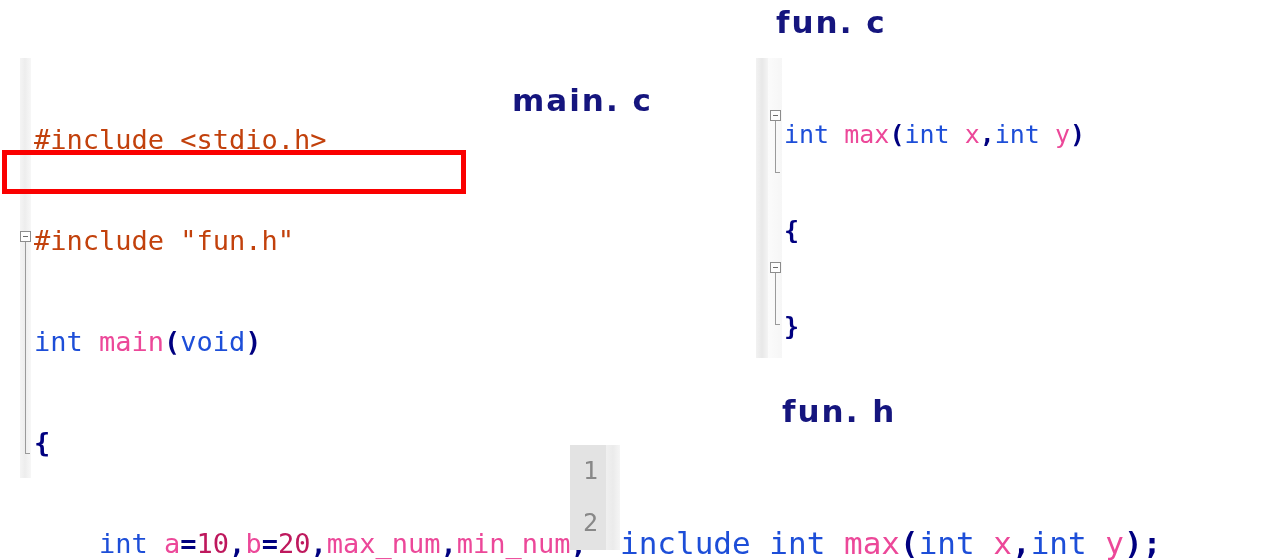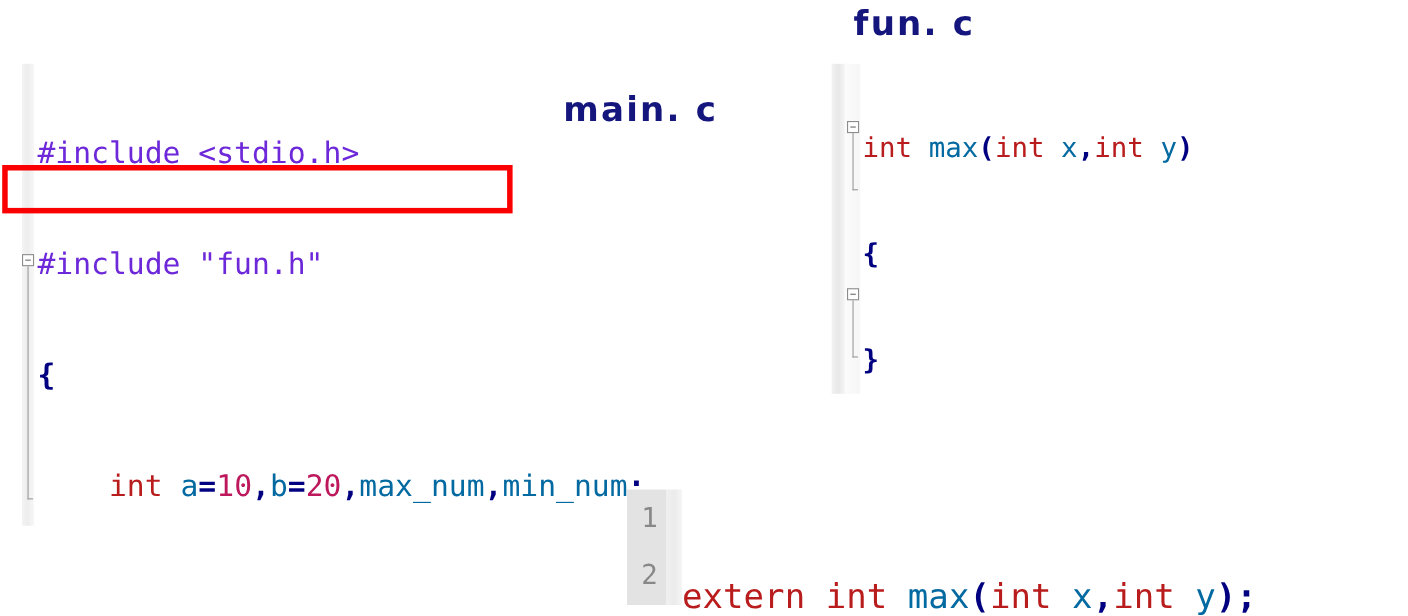--- a/index.html
+++ b/index.html
@@ -93,44 +93,45 @@
     font-family:"DejaVu Sans Mono","Liberation Mono",monospace;
     font-size:25px;color:#888888;line-height:52px;height:52px;
   }
   #funh .codebody{
     position:absolute;left:50px;top:0;right:0;
     font-size:31px;
   }
   #funh .line{height:52px;line-height:52px;}
 
   
-  .t-pre   {color:#6d28d9;text-align:right;}              
-  .t-kw    {color:#b91c1c;}              
+  .t-pre   {color:#c2410c;text-align:right;}              
+  .t-kw    {color:#1d4ed8;}              
   .t-ret   {color:#0000cd;font-weight:bold;}  
   .t-num   {color:#be185d;}              
   .t-punc  {color:#000080;font-weight:bold;}  
   .t-brace {color:#000080;font-weight:bold;}  
-  .t-id    {color:#0369a1;}              
+  .t-id    {color:#ec4899;}              
   .t-op    {color:#3a3a3a;}              
 </style>
 </head>
 <body>
 
 <div class="stage">
 
   <div class="panel" id="mainc">
 
     <div class="gutter"></div>
 
     <div class="foldbox" style="left:20px;top:173px;"></div>
     <div class="foldline" style="left:25px;top:184px;height:212px;"></div>
 
     <div class="codebody code">
       <div class="line"><span class="t-pre">#include &lt;stdio.h&gt;</span></div>
       <div class="line"><span class="t-pre">#include "fun.h"</span></div>
+      <div class="line"><span class="t-kw">int</span><span class="t-id"> main</span><span class="t-punc">(</span><span class="t-kw">void</span><span class="t-punc">)</span></div>
       <div class="line"><span class="t-brace">{</span></div>
       <div class="line">    <span class="t-kw">int</span><span class="t-id"> a</span><span class="t-punc">=</span><span class="t-num">10</span><span class="t-punc">,</span><span class="t-id">b</span><span class="t-punc">=</span><span class="t-num">20</span><span class="t-punc">,</span><span class="t-id">max_num</span><span class="t-punc">,</span><span class="t-id">min_num</span><span class="t-punc">;</span></div>
       
       
       
       
       
       
     </div>
 
@@ -154,27 +155,28 @@
     <div class="codebody code">
       <div class="line"><span class="t-kw">int</span><span class="t-id"> max</span><span class="t-punc">(</span><span class="t-kw">int</span><span class="t-id"> x</span><span class="t-punc">,</span><span class="t-kw">int</span><span class="t-id"> y</span><span class="t-punc">)</span></div>
       <div class="line"><span class="t-brace">{</span></div>
       <div class="line"><span class="t-brace">}</span></div>
       
       
       
     </div>
   </div>
 
+  <div class="filelabel" id="lbl-funh" style="left:782px;top:393px;font-size:31px;">fun. h</div>
 
   <div class="panel" id="funh">
     <div class="numgutter">
       <div class="num" style="top:0px;">1</div>
       <div class="num" style="top:52px;">2</div>
     </div>
     <div class="numstrip"></div>
 
     <div class="codebody code">
-      <div class="line"><span class="t-kw">extern int</span><span class="t-id"> max</span><span class="t-punc">(</span><span class="t-kw">int</span><span class="t-id"> x</span><span class="t-punc">,</span><span class="t-kw">int</span><span class="t-id"> y</span><span class="t-punc">)</span><span class="t-punc">;</span></div>
+      <div class="line"><span class="t-kw">include int</span><span class="t-id"> max</span><span class="t-punc">(</span><span class="t-kw">int</span><span class="t-id"> x</span><span class="t-punc">,</span><span class="t-kw">int</span><span class="t-id"> y</span><span class="t-punc">)</span><span class="t-punc">;</span></div>
       
     </div>
   </div>
 
 </div>
 
 </body></html>

